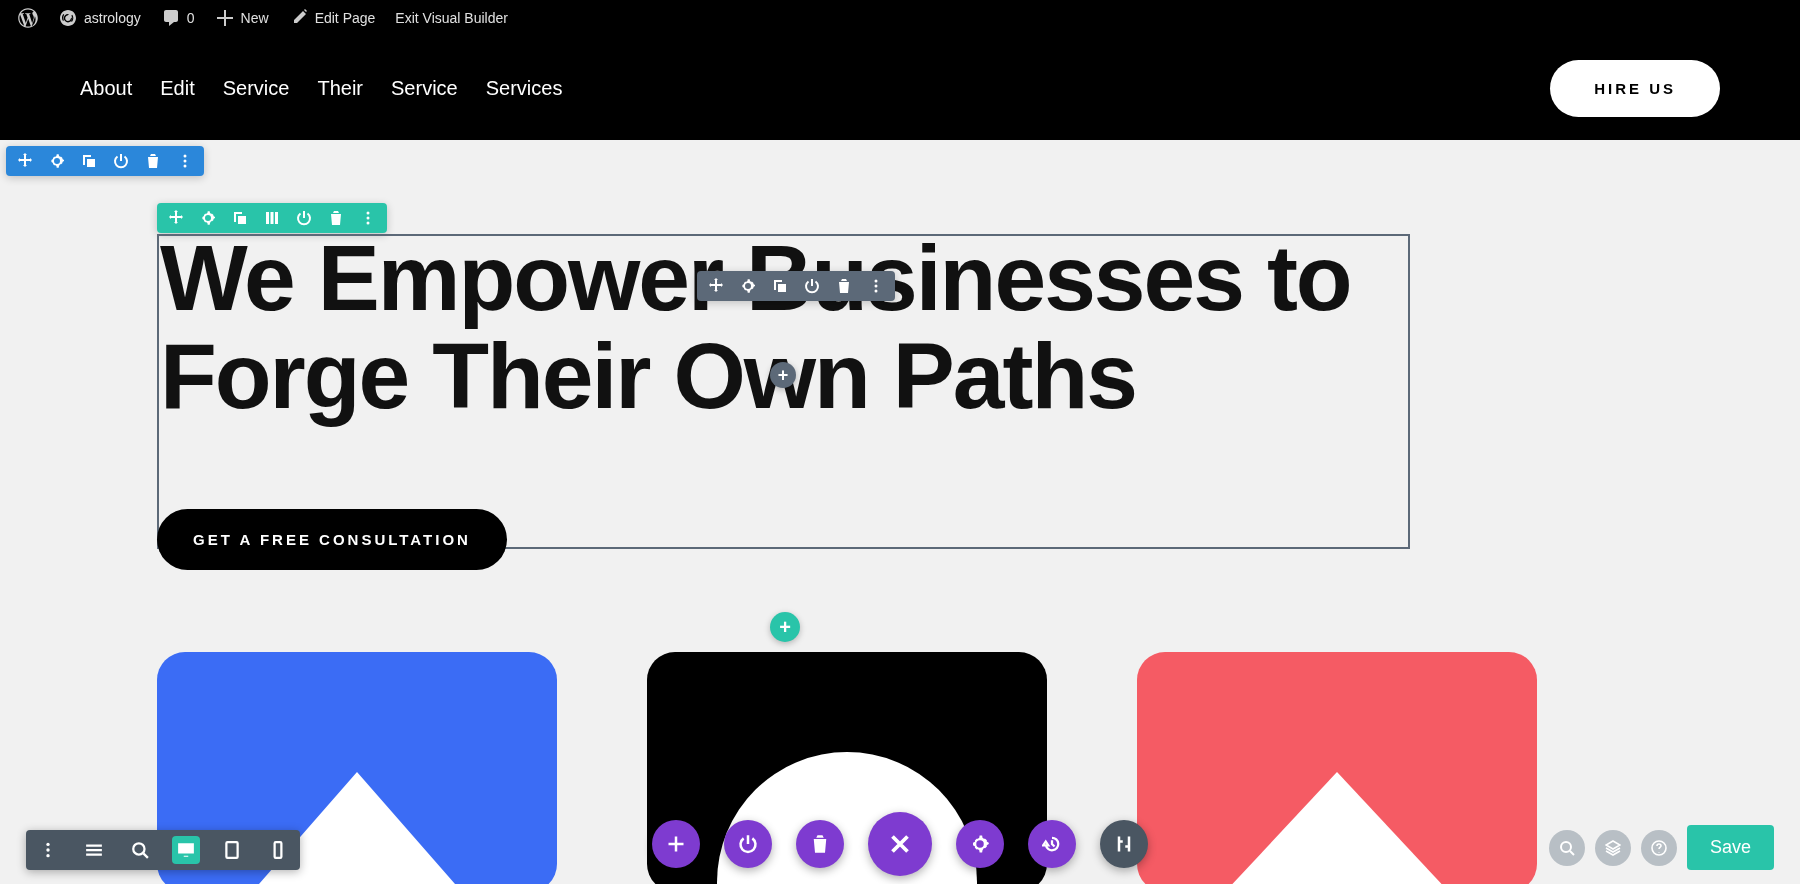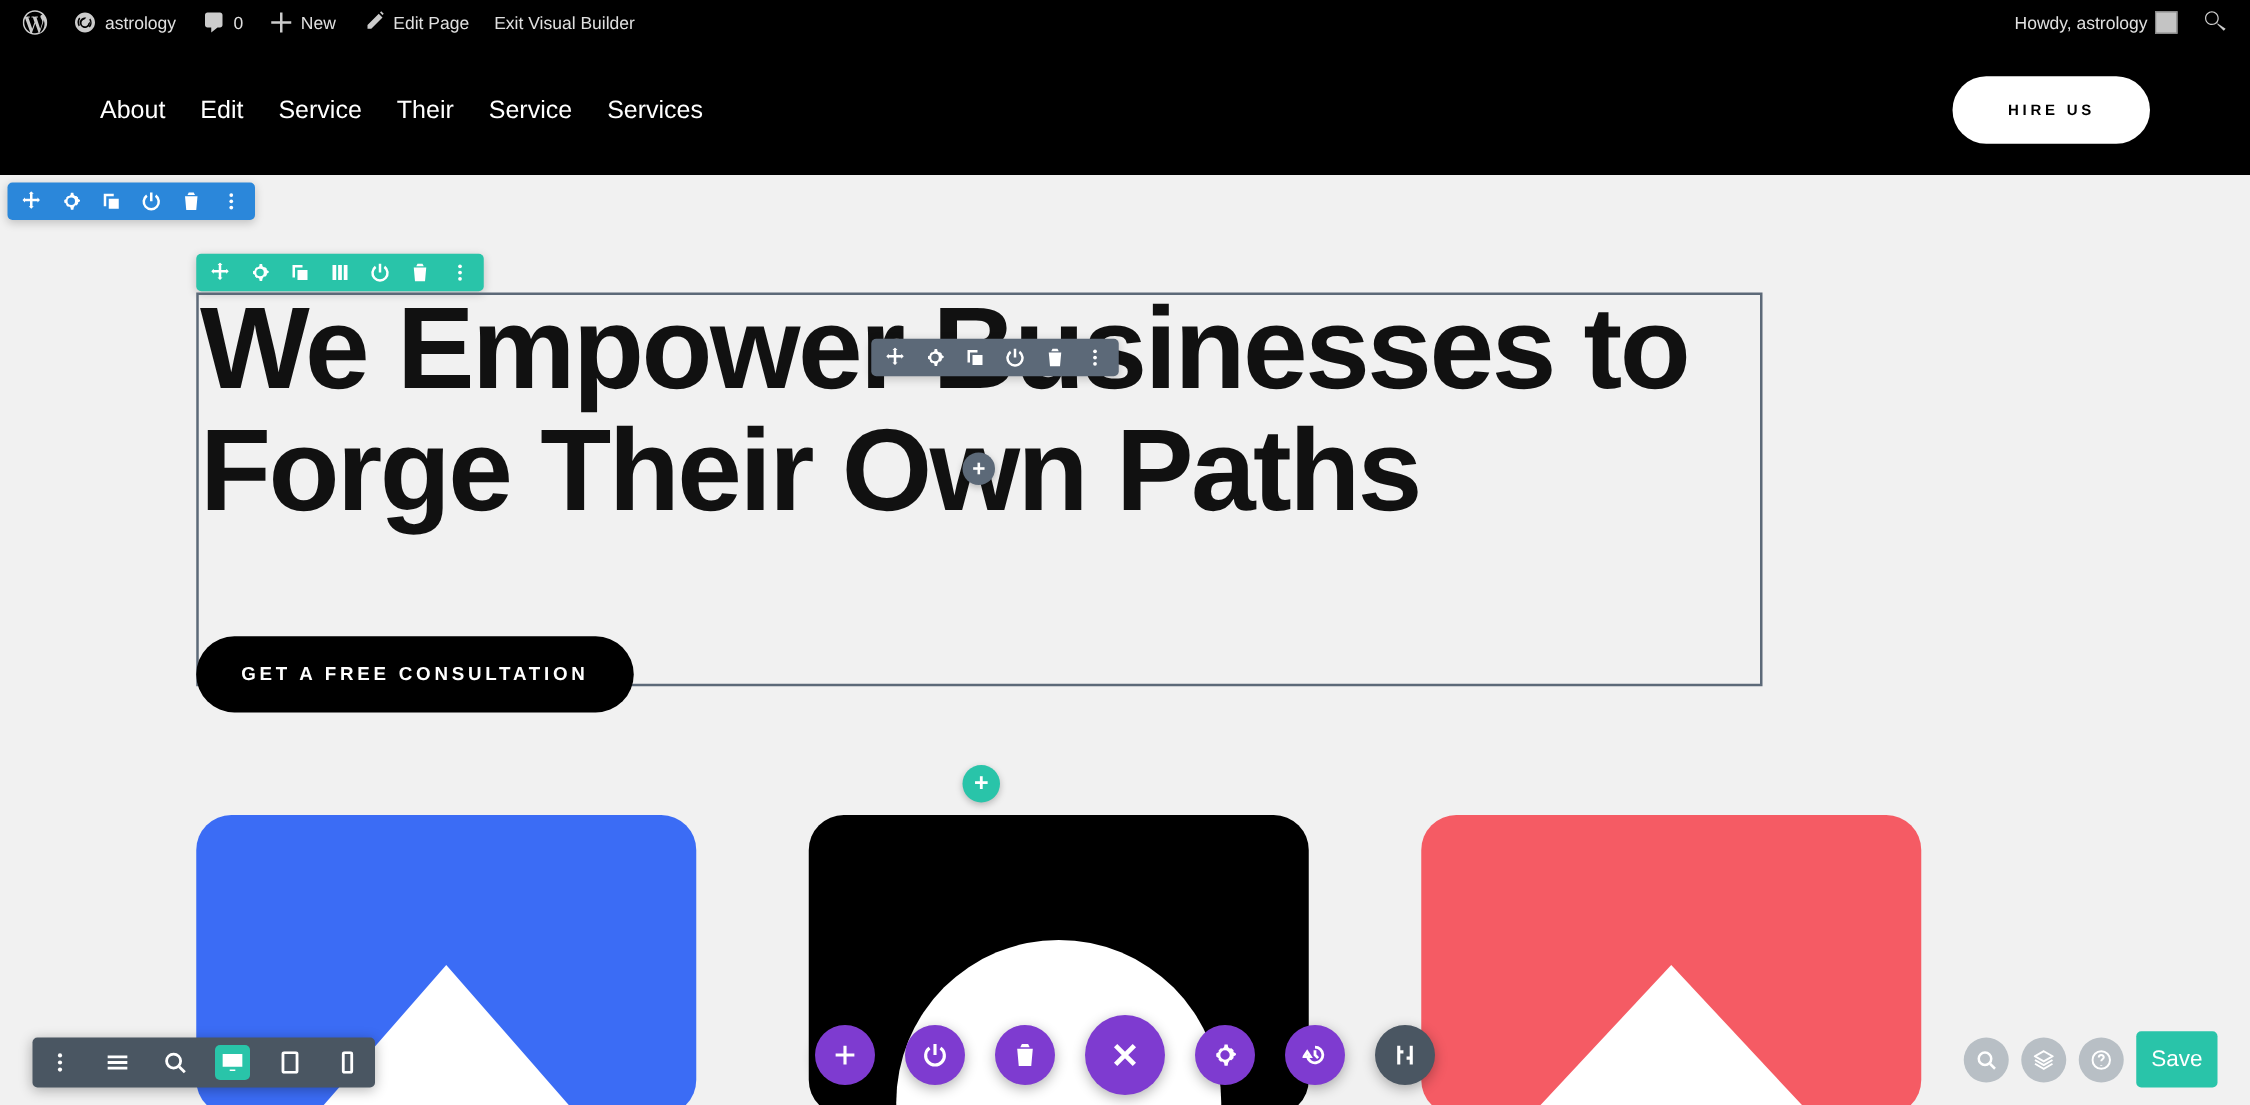--- a/index.html
+++ b/index.html
@@ -11,21 +11,21 @@
 .wp-bar .right { margin-left: auto; }
 .wp-item { display: flex; align-items: center; gap: 6px; padding: 0 10px; height: 100%; cursor: pointer; color: #e0e0e0; }
 .wp-ico { width: 20px; height: 20px; display: inline-flex; align-items: center; justify-content: center; }
 .wp-ico svg { fill: #ccc; }
 .avatar { width: 18px; height: 18px; background: #c4c4c4; border: 1px solid #888; }
 
 
 .site-header { background: #000; height: 104px; display: flex; align-items: center; padding: 0 80px; }
 .nav { display: flex; gap: 28px; }
 .nav a { color: #fff; font-size: 20px; text-decoration: none; cursor: pointer; }
-.hire { margin-left: auto; background: #fff; color: #000; font-weight: 800; letter-spacing: 3px; font-size: 12px; padding: 20px 44px; border-radius: 60px; cursor: pointer; border: none; }
+.hire { margin-left: auto; background: #fff; color: #000; font-weight: 800; letter-spacing: 3px; font-size: 15px; padding: 20px 44px; border-radius: 60px; cursor: pointer; border: none; }
 
 
 .canvas { position: relative; background: #f1f1f1; height: 744px; }
 
 
 .tb { position: absolute; display: flex; align-items: center; border-radius: 4px; box-shadow: 0 2px 8px rgba(0,0,0,.2); }
 .tb-blue { background: #2b87da; left: 6px; top: 6px; padding: 6px 10px; gap: 14px; }
 .tb-green { background: #29c4a9; left: 157px; top: 63px; padding: 6px 10px; gap: 14px; }
 .tb-dark { background: #5c6978; left: 697px; top: 131px; padding: 6px 10px; gap: 14px; }
 .tb .tico { width: 18px; height: 18px; display: inline-flex; align-items: center; justify-content: center; cursor: pointer; }
@@ -62,21 +62,21 @@
 .center-controls { position: absolute; left: 50%; bottom: 8px; transform: translateX(-50%); display: flex; align-items: center; gap: 24px; }
 .pc { width: 48px; height: 48px; border-radius: 50%; background: #7e3bd0; display: flex; align-items: center; justify-content: center; cursor: pointer; box-shadow: 0 3px 10px rgba(0,0,0,.3); }
 .pc.big { width: 64px; height: 64px; }
 .pc svg { fill: #fff; width: 20px; height: 20px; }
 .pc.big svg { width: 24px; height: 24px; }
 .pc.dark { background: #4a5662; }
 
 .bottom-right { position: absolute; right: 26px; bottom: 14px; display: flex; align-items: center; gap: 10px; }
 .br-circ { width: 36px; height: 36px; border-radius: 50%; background: #b8bfc5; display: flex; align-items: center; justify-content: center; cursor: pointer; }
 .br-circ svg { fill: #fff; width: 16px; height: 16px; }
-.save-btn { background: #29c4a9; color: #fff; font-size: 18px; padding: 12px 12px; border-radius: 4px; border: none; cursor: pointer; }
+.save-btn { background: #29c4a9; color: #fff; font-size: 18px; padding: 12px 23px; border-radius: 4px; border: none; cursor: pointer; }
 </style>
 </head>
 <body>
 
 <div class="wp-bar">
   <div class="left">
     <div class="wp-item">
       <span class="wp-ico">
           <svg viewBox="0 0 20 20">
             <path d="M10 .2C4.6.2.2 4.6.2 10s4.4 9.8 9.8 9.8 9.8-4.4 9.8-9.8S15.4.2 10 .2zM1.4 10c0-1.2.3-2.4.7-3.4l4.1 11.2C3.4 16.4 1.4 13.4 1.4 10zm8.6 8.6c-.8 0-1.7-.1-2.4-.4l2.6-7.5 2.6 7.2c0 .1 0 .1.1.1-.9.4-1.9.6-2.9.6zm1.2-12.6c.5 0 1-.1 1-.1.5 0 .4-.7-.1-.7 0 0-1.4.1-2.3.1-.8 0-2.3-.1-2.3-.1-.5 0-.5.7-.1.7 0 0 .4.1.9.1l1.3 3.7L7.8 15 4.7 6c.5 0 1-.1 1-.1.5 0 .4-.7-.1-.7 0 0-1.4.1-2.3.1h-.5C4.3 2.9 7 1.4 10 1.4c2.3 0 4.3.9 5.9 2.3h-.1c-.8 0-1.5.7-1.5 1.5 0 .7.4 1.3.8 2 .3.6.7 1.3.7 2.4 0 .7-.3 1.6-.7 2.7l-.9 2.9-3-9.2zm5.4 1.4c.6 1.1 1 2.4 1 3.9 0 3-1.6 5.7-4 7.2l2.6-7.6c.5-1.2.7-2.2.7-3 0-.2 0-.4-.3-.5z"></path>
@@ -110,33 +110,20 @@
     <div class="wp-item">
       <span class="wp-ico">
           <svg viewBox="0 0 20 20">
             <path d="M14 3l3 3-9 9H5v-3l9-9zm2-2l2 2-1 1-2-2 1-1z"></path>
           </svg>
         </span>
       <span>Edit Page</span>
     </div>
     <div class="wp-item">
       <span>Exit Visual Builder</span>
-    </div>
-  </div>
-  <div class="right">
-    <div class="wp-item">
-      <span>Howdy, astrology</span>
-      <span class="avatar"></span>
-    </div>
-    <div class="wp-item">
-      <span class="wp-ico">
-          <svg viewBox="0 0 20 20">
-            <path d="M12.5 11h-.8l-.3-.3c1-1.1 1.6-2.6 1.6-4.2C13 3.5 10.5 1 7.5 1S2 3.5 2 6.5 4.5 12 7.5 12c1.6 0 3.1-.6 4.2-1.6l.3.3v.8l5 5L18.5 15l-6-4zm-5 0C5 11 3 9 3 6.5S5 2 7.5 2 12 4 12 6.5 10 11 7.5 11z"></path>
-          </svg>
-        </span>
     </div>
   </div>
 </div>
 
 <div class="site-header">
   <div class="nav">
     <a>About</a>
     <a>Edit</a>
     <a>Service</a>
     <a>Their</a>

